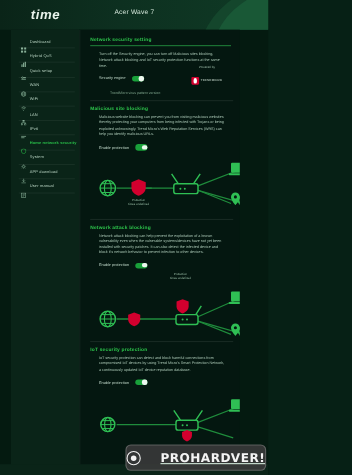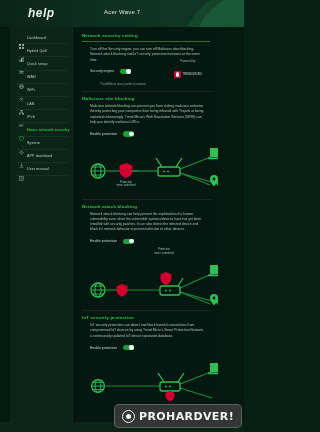--- a/index.html
+++ b/index.html
@@ -119,21 +119,21 @@
   }
   .divider{
     height:1px; background:rgba(255,255,255,.08); margin:2px 6px 0 10px;
   }
   
   #watermark{
     position:absolute; left:114px; top:404px; width:128px; height:24px;
     background:rgba(58,58,58,.88);
     border:1px solid rgba(150,150,150,.45);
     border-radius:5px;
-    display:flex; align-items:center; justify-content:center; gap:4px;
+    display:flex; align-items:center; justify-content:space-between; gap:4px;text-decoration:underline;
   }
   #watermark .wlogo{
     width:13px;height:13px;border-radius:50%;
     border:1.6px solid #f2f2f2; position:relative; flex:0 0 13px;
   }
   #watermark .wlogo::after{
     content:""; position:absolute; left:3px; top:3px; width:5px;height:5px;
     border-radius:50%; background:#f2f2f2;
   }
   #watermark .wtext{
@@ -150,21 +150,21 @@
 
 <div id="page">
 
   <div id="header">
     <div class="leafwrap">
       <svg width="80" height="48" viewBox="0 0 80 48">
         <path d="M82 -4 C 52 2, 24 20, 14 48 L 82 48 Z" fill="#14read" style="fill:#15492e;opacity:.85"></path>
         <path d="M84 2 C 58 8, 34 24, 26 48 L 84 48 Z" fill="#1a5c39" opacity=".8"></path>
       </svg>
     </div>
-    <div id="acer-logo">help</div>
+    <div id="acer-logo">time</div>
     <div id="model-title">Acer Wave 7</div>
   </div>
 
   <div id="sidebar">
     <div style="height:4px"></div>
 
     <div class="nav-item">
       <span class="ico">
         <svg width="5" height="5" viewBox="0 0 10 10">
             <rect x="0" y="0" width="4" height="4" fill="#9ec9ae"></rect>

